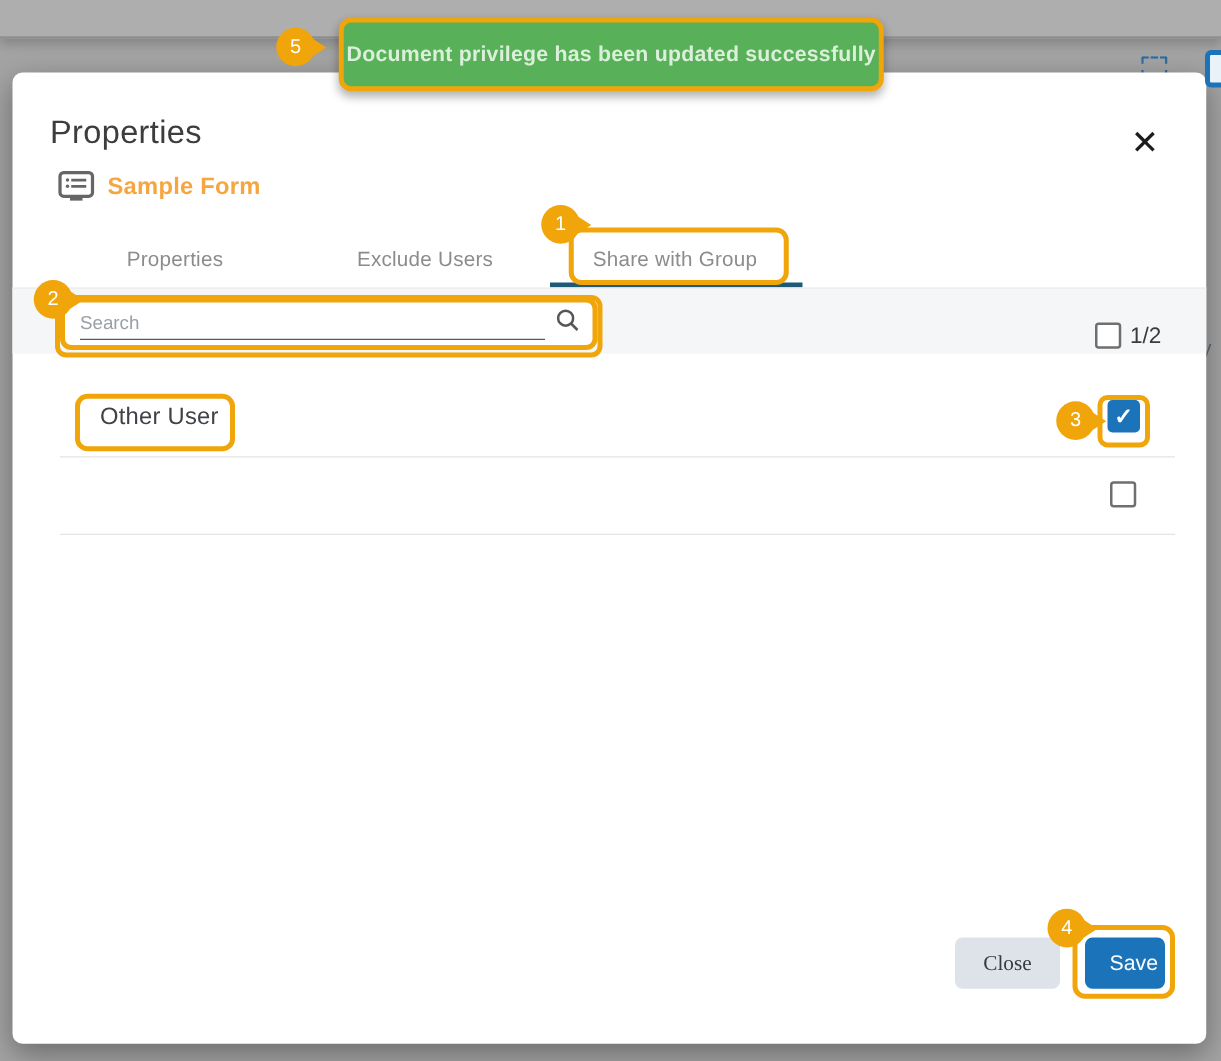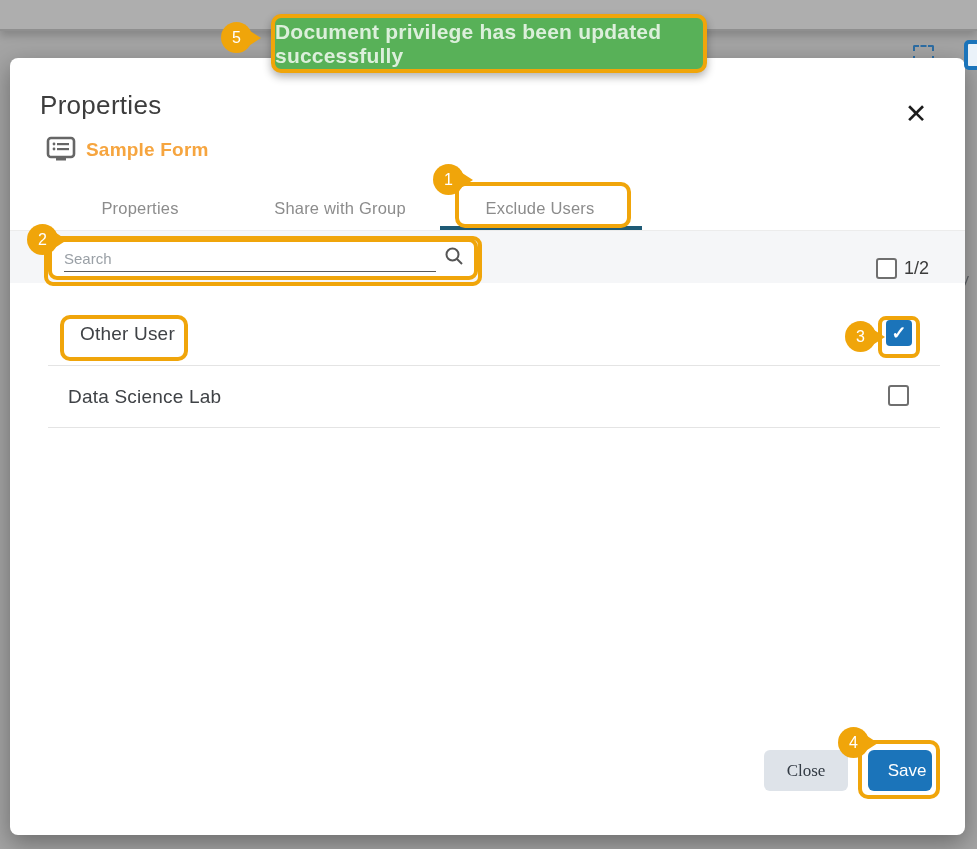--- a/index.html
+++ b/index.html
@@ -27,21 +27,21 @@
     position:absolute; left:954px; top:270px; z-index:1;
     font-size:15px; color:#5f6368;
   }
   
   .toast {
     position:absolute; left:271px; top:14px; width:436px; height:59px;
     background:#58b158; border:4px solid #f0a50a; border-radius:10px;
     display:flex; align-items:center; justify-content:center;
     box-shadow:0 4px 8px rgba(0,0,0,0.3); z-index:10;
   }
-  .toast-text { color:#dcefdb; font-size:21px; font-weight:700; letter-spacing:0.2px; }
+  .toast-text { color:#dcefdb; font-size:17px; font-weight:700; letter-spacing:0.2px; }
   
   .badge {
     position:absolute; width:31px; height:31px; border-radius:50%;
     background:#f0a50a; color:#fff; z-index:12;
     display:flex; align-items:center; justify-content:center;
     font-size:16px; font-weight:400;
   }
   .badge::after {
     content:""; position:absolute; left:26px; top:50%; transform:translateY(-50%);
     border-top:9px solid transparent; border-bottom:9px solid transparent;
@@ -162,22 +162,22 @@
           <circle cx="8" cy="13" r="1.4" fill="#666"></circle>
           <rect x="11" y="12" width="12" height="2.2" fill="#666"></rect>
           <rect x="10" y="21" width="10" height="3.5" fill="#666"></rect>
         </svg>
       </span>
       <span class="form-name">Sample Form</span>
     </div>
 
     <div class="tabs">
       <div class="tab">Properties</div>
+      <div class="tab">Exclude Users</div>
       <div class="tab">Share with Group</div>
-      <div class="tab">Exclude Users</div>
     </div>
     <div class="tab-underline"></div>
 
     <div class="search-band"></div>
     <div class="search-box">
       <input class="search-input" type="text" placeholder="Search" style="">
       <span class="search-glyph">
         <svg width="20" height="20" viewBox="0 0 20 20">
           <circle cx="8.5" cy="8.5" r="6" fill="none" stroke="#555" stroke-width="2"></circle>
           <line x1="13" y1="13" x2="18" y2="18" stroke="#555" stroke-width="2"></line>
@@ -191,21 +191,20 @@
 
     <div class="row row-1">
       <span class="row-label">Other User</span>
       <div class="cb-checked">
         <span>✓</span>
       </div>
       <div class="row-divider" style="top:65px;"></div>
     </div>
 
     <div class="row row-2">
-      <span class="row-label">Data Science Lab</span>
       <div class="cb"></div>
       <div class="row-divider" style="top:61px;"></div>
     </div>
 
     <button class="btn-close">Close</button>
     <button class="btn-save">Save</button>
   </div>
 
   <div class="hl" style="left:455px; top:182px; width:176px; height:46px;"></div>
   <div class="hl" style="left:44px;  top:236px; width:438px; height:50px; border-radius:9px;"></div>

